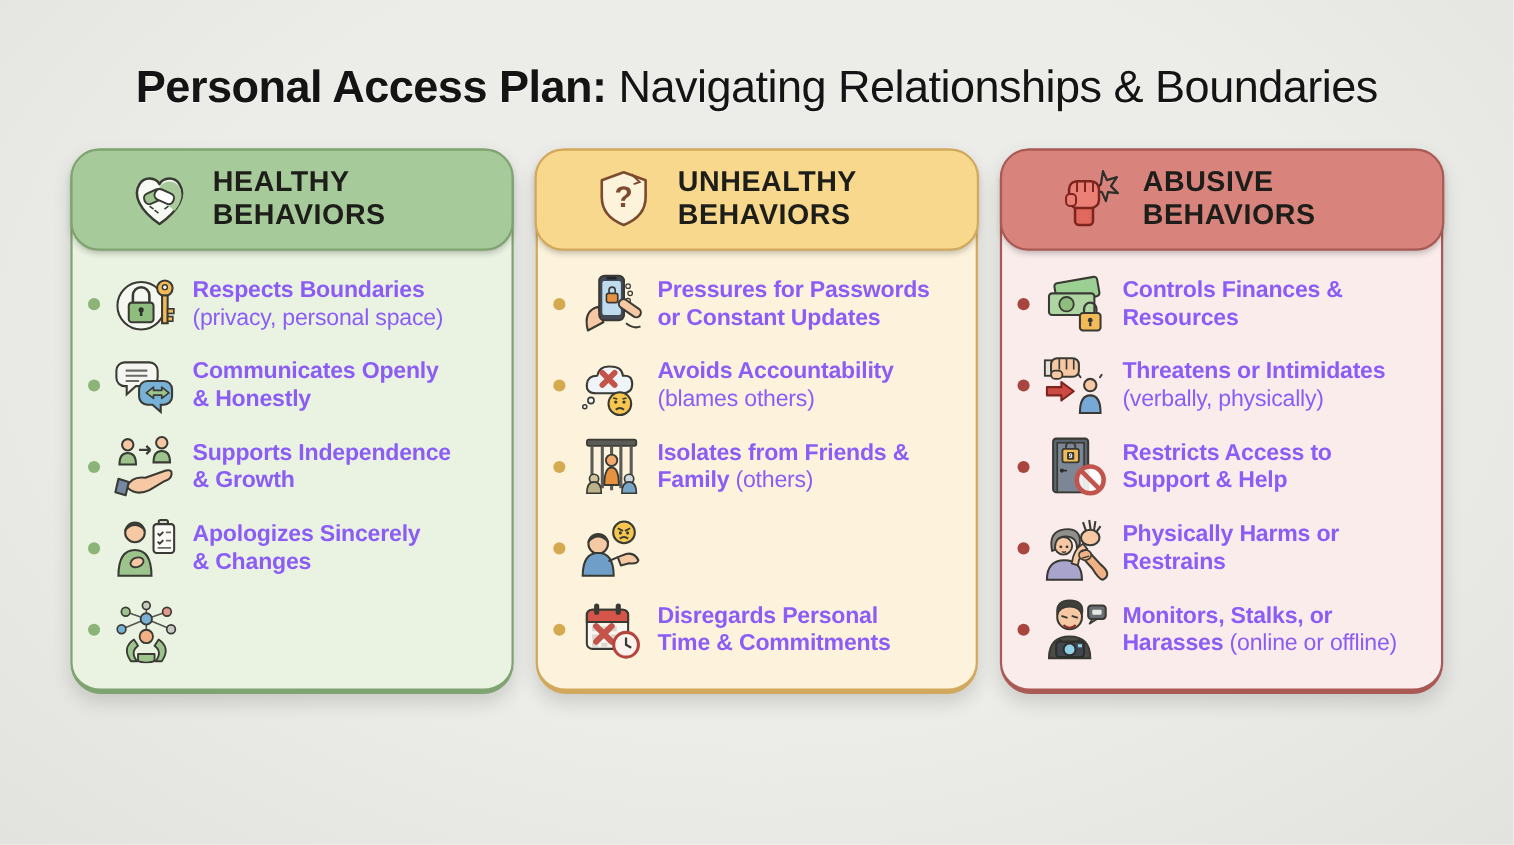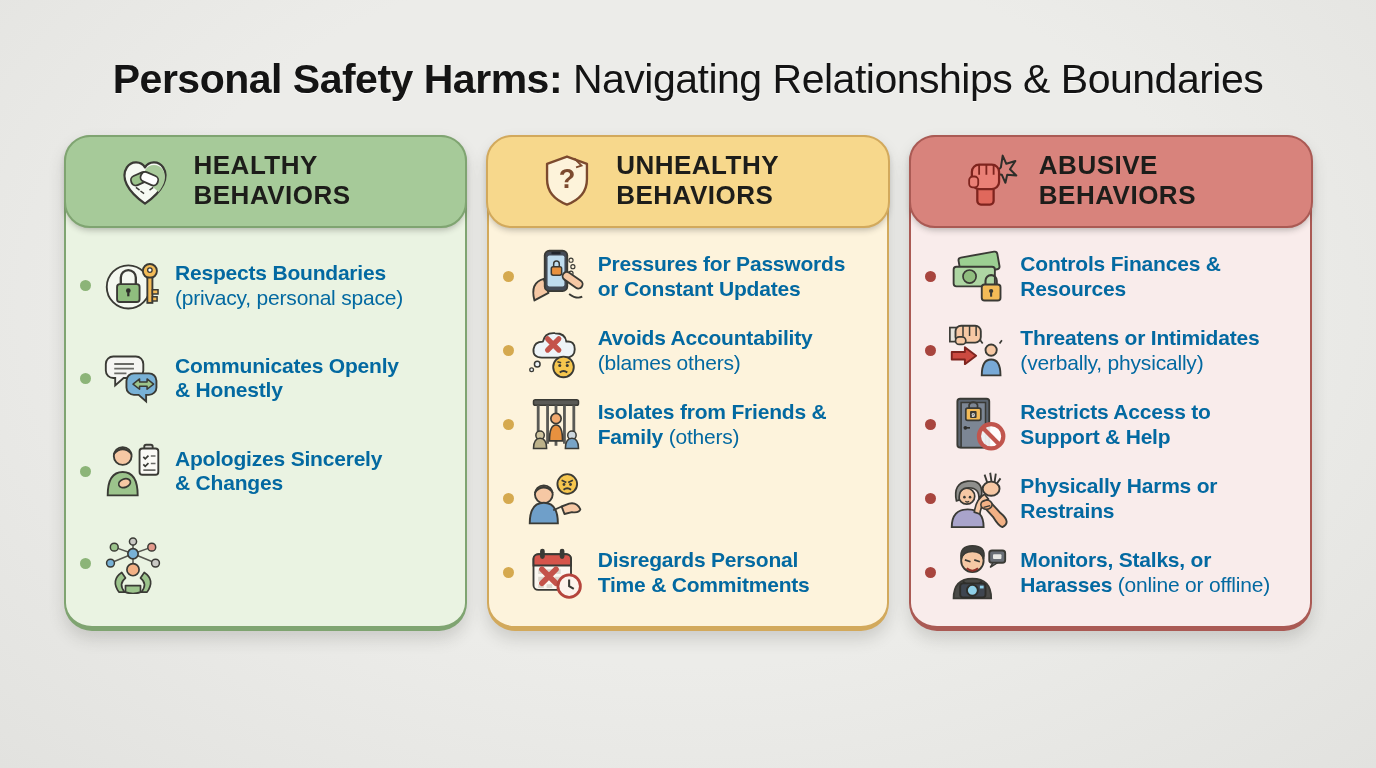--- a/index.html
+++ b/index.html
@@ -78,29 +78,29 @@
     flex:none;
     width:62px; height:62px;
     display:flex; align-items:center; justify-content:center;
   }
   .item-text {
     font-size:21px;
     font-weight:700;
     line-height:1.17;
     letter-spacing:-0.2px;
     white-space:pre-line;
-    color:#0369a1;
+    color:#8b5cf6;
   }
   .item-text .normal { font-weight:400; }
   svg { display:block; }
 </style>
 </head>
 <body>
 
-<h1 class="title"><span class="t-bold">Personal Safety Harms:</span><span class="t-reg"> Navigating Relationships &amp; Boundaries</span></h1>
+<h1 class="title"><span class="t-bold">Personal Access Plan:</span><span class="t-reg"> Navigating Relationships &amp; Boundaries</span></h1>
 
 <div class="columns">
 
   <section class="column" style="--header-bg: #a6ca99; --body-bg: #eaf3e2; --border: #7fa471; --bullet: #8cb478;">
     <header class="col-header">
       <span class="hdr-icon">
         <svg width="58" height="58" viewBox="0 0 64 64">
           <path d="M32 57C12 43 5 28 12 17c5-8 16-7 20 0 4-7 15-8 20 0 7 11 0 26-20 40z" fill="#f6faf3" stroke="#3a3a35" stroke-width="2.5" stroke-linejoin="round"></path>
           <path d="M32 20c4-7 15-8 20 0 4 7 2 15-5 24-6-5-10-9-15-14z" fill="#a9cb9b"></path>
           <rect x="16" y="24" width="20" height="11" rx="5" transform="rotate(-24 26 29)" fill="#9cc48c" stroke="#3a3a35" stroke-width="2"></rect>
@@ -140,20 +140,36 @@
             <path d="M11 9h24a8 8 0 0 1 8 8v7a8 8 0 0 1-8 8H22l-9 8v-8h-2a8 8 0 0 1-8-8v-7a8 8 0 0 1 8-8z" fill="#f5f5f2" stroke="#3a3a35" stroke-width="2"></path>
             <path d="M12 17h21M12 22h21M12 27h13" stroke="#6a6a66" stroke-width="2"></path>
             <path d="M33 27h16a8 8 0 0 1 8 8v7a8 8 0 0 1-8 8h-3v7l-8-7h-5a8 8 0 0 1-8-8v-7a8 8 0 0 1 8-8z" fill="#78b1d6" stroke="#3a3a35" stroke-width="2"></path>
             <path d="M32 38.5l7-5.5v3.2h8v-3.2l7 5.5-7 5.5v-3.2h-8v3.2z" fill="#9cc48c" stroke="#3a3a35" stroke-width="1.6" stroke-linejoin="round"></path>
           </svg>
         </span>
         <p class="item-text"><b>Communicates Openly
 &amp; Honestly</b><span class="normal"></span></p>
       </div>
 
+      <div class="item">
+        <span class="bullet"></span>
+        <span class="item-icon">
+          <svg width="60" height="60" viewBox="0 0 64 64">
+            <circle cx="14" cy="10" r="5.5" fill="#f6c8a4" stroke="#3a3a35" stroke-width="2"></circle>
+            <path d="M6 29q0-11 8-11t8 11z" fill="#9cc48c" stroke="#3a3a35" stroke-width="2"></path>
+            <path d="M25 15h11m0 0l-4-4m4 4l-4 4" stroke="#3a3a35" stroke-width="2.2" fill="none"></path>
+            <circle cx="47" cy="8" r="5.5" fill="#f6c8a4" stroke="#3a3a35" stroke-width="2"></circle>
+            <path d="M39 27q0-11 8-11t8 11z" fill="#9cc48c" stroke="#3a3a35" stroke-width="2"></path>
+            <path d="M13 51q5-11 18-9l20-7q6-1.5 5.5 3.5T50 45l-15 9q-13 6-22-3z" fill="#f6c8a4" stroke="#3a3a35" stroke-width="2" stroke-linejoin="round"></path>
+            <path d="M5 43l10 3-3 13-10-3z" fill="#7487a3" stroke="#3a3a35" stroke-width="2" stroke-linejoin="round"></path>
+          </svg>
+        </span>
+        <p class="item-text"><b>Supports Independence
+&amp; Growth</b><span class="normal"></span></p>
+      </div>
 
       <div class="item">
         <span class="bullet"></span>
         <span class="item-icon">
           <svg width="60" height="60" viewBox="0 0 64 64">
             <rect x="44" y="4" width="9" height="8" rx="2" fill="#d8d8d2" stroke="#3a3a35" stroke-width="2"></rect>
             <rect x="39" y="8" width="20" height="28" rx="3" fill="#fbfaf6" stroke="#3a3a35" stroke-width="2"></rect>
             <path d="M43 17l2 2 3.5-3.5M43 25l2 2 3.5-3.5" stroke="#3a3a35" fill="none" stroke-width="1.8"></path>
             <path d="M51 16h5M51 24h5M43 31h13" stroke="#6a6a66" stroke-width="1.8"></path>
             <circle cx="21" cy="16" r="9.5" fill="#f6c8a4" stroke="#3a3a35" stroke-width="2"></circle>

